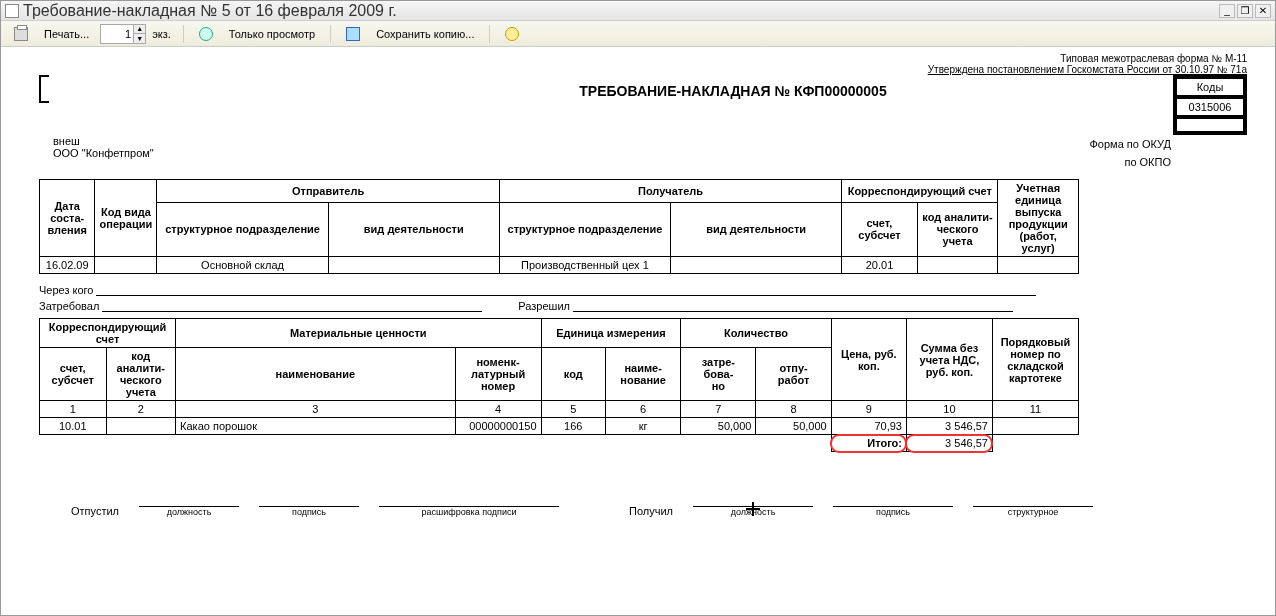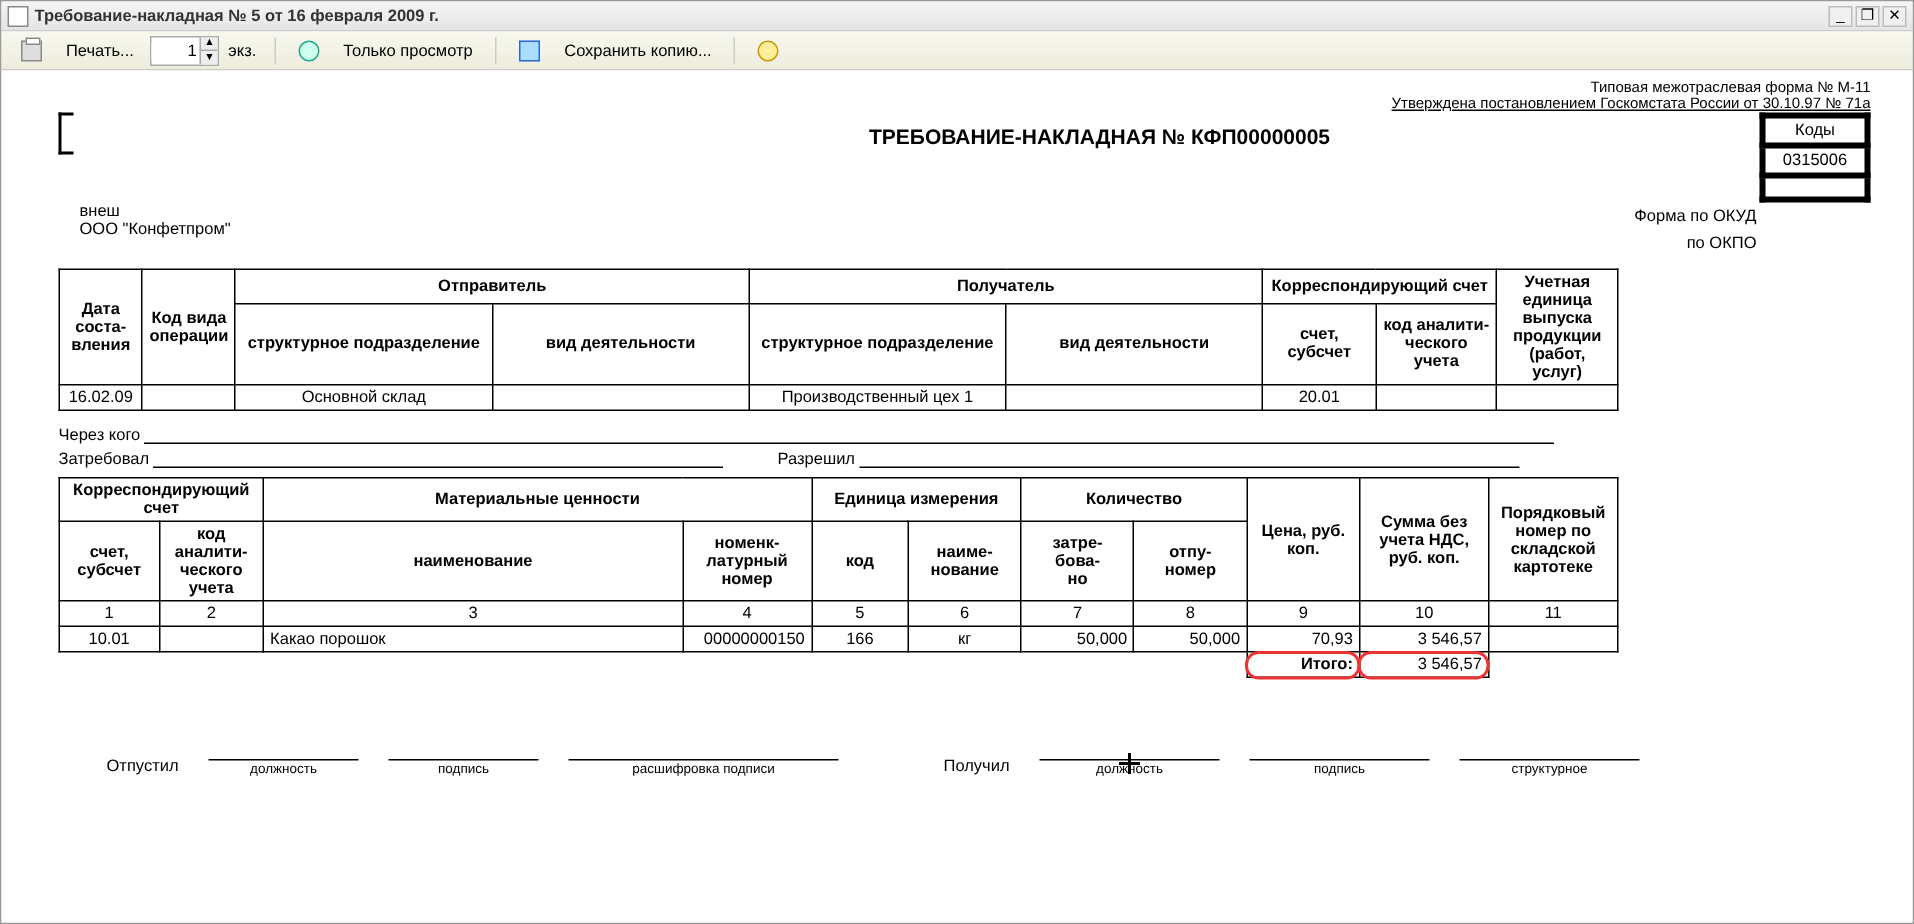--- a/index.html
+++ b/index.html
@@ -24,21 +24,21 @@
     display: flex;
     align-items: center;
     padding: 0 4px;
   }
   .titlebar-icon {
     width: 14px; height: 14px;
     border: 1px solid #888;
     background: #fff;
     margin-right: 4px;
   }
-  .titlebar-text { flex: 1; font-weight: bold; font-size: 11px; color: #333; }
+  .titlebar-text { flex: 1; font-weight: normal; font-size: 16px; color: #333; }
   .titlebar-btn {
     width: 16px; height: 14px;
     display: flex; align-items: center; justify-content: center;
     margin-left: 2px;
     border: 1px solid #bbb;
     background: #f0f0f0;
     font: 10px/1 sans-serif;
   }
   .toolbar {
     height: 26px;
@@ -326,21 +326,21 @@
             <th style="width:260px;">наименование</th>
             <th style="width:80px;white-space:pre-line;">номенк-
 латурный номер</th>
             <th style="width:60px;">код</th>
             <th style="width:70px;white-space:pre-line;">наиме-
 нование</th>
             <th style="width:70px;white-space:pre-line;">затре-
 бова-
 но</th>
             <th style="width:70px;white-space:pre-line;">отпу-
-номер</th>
+работ</th>
           </tr>
           <tr>
             <td>1</td>
             <td>2</td>
             <td>3</td>
             <td>4</td>
             <td>5</td>
             <td>6</td>
             <td>7</td>
             <td>8</td>

